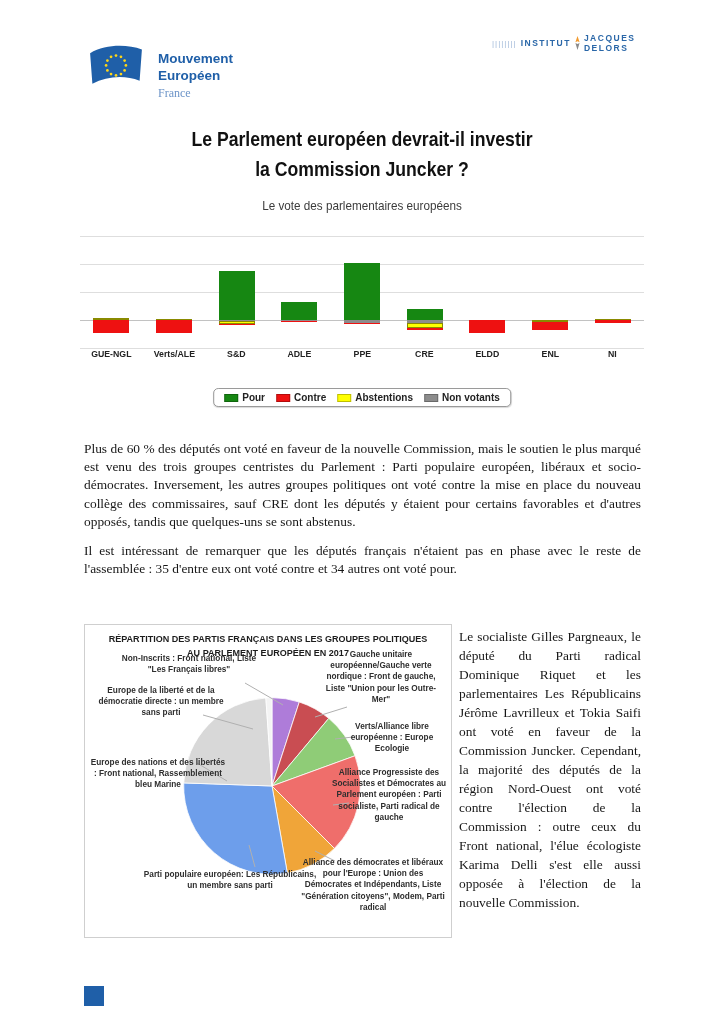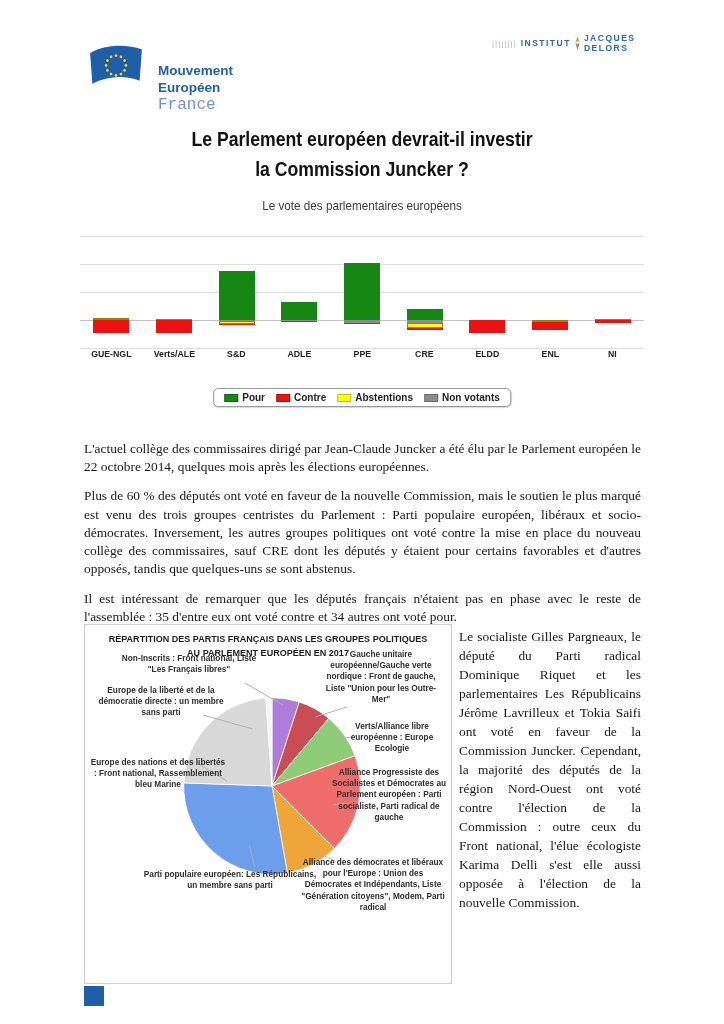--- a/index.html
+++ b/index.html
@@ -5,23 +5,23 @@
   * { margin:0; padding:0; box-sizing:border-box; }
   html,body { background:#9a9a9a; }
   .page {
     position:relative; width:724px; height:1024px; margin:0 auto;
     background:#ffffff; overflow:hidden;
     font-family:"Liberation Serif", serif; color:#1a1a1a;
   }
 
   
   .me-logo { position:absolute; left:84px; top:38px; display:flex; align-items:flex-start; }
-  .me-logo-text { margin-left:10px; margin-top:24px; line-height:1.05; }
+  .me-logo-text { margin-left:10px; margin-top:12px; line-height:1.05; }
   .me-logo-text .l1, .me-logo-text .l2 { font-family:"Liberation Sans",sans-serif; font-weight:bold; font-size:13.5px; color:#1f5fa8; }
-  .me-logo-text .l3 { font-family:Liberation Mono, monospace; font-size:16px; color:#6c94c8; }
+  .me-logo-text .l3 { font-family:Liberation Serif, serif; font-size:12px; color:#6c94c8; }
 
   .ne-logo { position:absolute; left:492px; top:30px; width:180px; font-family:"Liberation Sans",sans-serif; color:#2a67a8; }
   .ne-top { position:relative; padding-left:34px; }
   .ne-notre { font-size:10.5px; font-weight:bold; letter-spacing:2.5px; color:#2a67a8; }
   .ne-europe { font-size:21px; font-weight:bold; letter-spacing:1px; line-height:0.95; display:flex; align-items:center; }
   .ne-compass { display:inline-block; width:17px; height:17px; position:relative; margin:0 1px; }
   .ne-bottom { display:flex; align-items:center; margin-top:3px; }
   .ne-bars { font-size:8px; letter-spacing:1px; color:#9fb8d8; margin-right:4px; }
   .ne-inst { font-size:8.5px; font-weight:bold; letter-spacing:1.5px; }
   .ne-needle { width:7px; height:14px; margin:0 3px; }
@@ -50,21 +50,21 @@
     padding:3px 10px; background:#fff; box-shadow:0 1px 1px rgba(0,0,0,0.15); }
   .legend-item { display:flex; align-items:center; gap:4px; font-family:"Liberation Sans",sans-serif; font-weight:bold; font-size:10px; color:#222; }
   .legend-swatch { width:14px; height:8px; display:inline-block; border:1px solid rgba(0,0,0,0.25); }
 
   
   .body-text { position:absolute; left:84px; top:440px; width:557px; }
   .body-text p { font-size:13.4px; line-height:1.36; text-align:justify; margin-bottom:11px; color:#171717; }
 
   
   .bottom { position:absolute; left:84px; top:624px; width:557px; display:flex; gap:7px; }
-  .pie-box { position:relative; width:368px; height:360px; border:1px solid #cfcfcf; background:#fff; flex:none; }
+  .pie-box { position:relative; width:368px; height:314px; border:1px solid #cfcfcf; background:#fff; flex:none; }
   .pie-title { position:absolute; left:0; top:7px; width:100%; text-align:center;
     font-family:"Liberation Sans",sans-serif; font-weight:bold; font-size:9.5px; color:#1c1c1c; line-height:1.5; transform:scaleX(0.95); }
   .pie-svg { position:absolute; left:91px; top:65px; }
   .pie-lines { position:absolute; left:0; top:0; pointer-events:none; }
   .pielabel { position:absolute; text-align:center; font-family:"Liberation Sans",sans-serif; font-weight:bold; font-size:8.6px; line-height:1.3; color:#2e2e2e; transform:scaleX(0.96); }
 
   .right-col { flex:1; padding-top:3px; }
   .right-col p { font-size:13.4px; line-height:1.42; text-align:justify; color:#171717; }
 
   
@@ -180,21 +180,20 @@
         <span class="legend-swatch" style="background: rgb(255, 255, 0);"></span>
         <span>Abstentions</span>
       </span>
       <span class="legend-item">
         <span class="legend-swatch" style="background: rgb(140, 140, 140);"></span>
         <span>Non votants</span>
       </span>
     </div>
 
   <div class="body-text">
-    <p>L'actuel collège des commissaires dirigé par Jean-Claude Juncker a été élu par le Parlement européen le 22 octobre 2014, quelques mois après les élections européennes.</p>
     <p>Plus de 60 % des députés ont voté en faveur de la nouvelle Commission, mais le soutien le plus marqué est venu des trois groupes centristes du Parlement : Parti populaire européen, libéraux et socio-démocrates. Inversement, les autres groupes politiques ont voté contre la mise en place du nouveau collège des commissaires, sauf CRE dont les députés y étaient pour certains favorables et d'autres opposés, tandis que quelques-uns se sont abstenus.</p>
     <p>Il est intéressant de remarquer que les députés français n'étaient pas en phase avec le reste de l'assemblée : 35 d'entre eux ont voté contre et 34 autres ont voté pour.</p>
   </div>
 
   <div class="bottom">
     <div class="pie-box">
       <div class="pie-title">
         <div>RÉPARTITION DES PARTIS FRANÇAIS DANS LES GROUPES POLITIQUES</div>
         <div>AU PARLEMENT EUROPÉEN EN 2017</div>
       </div>

